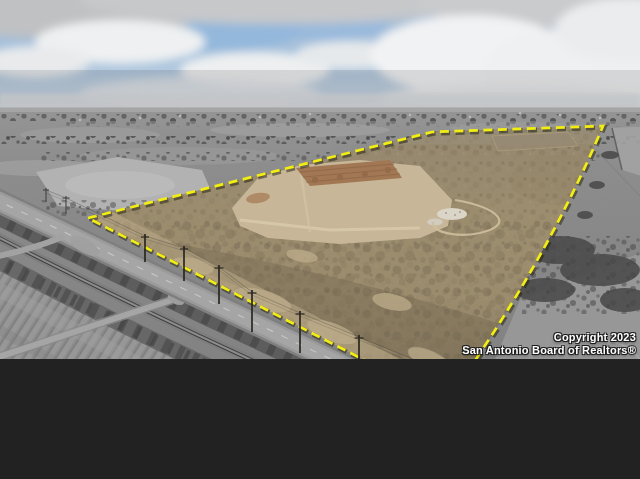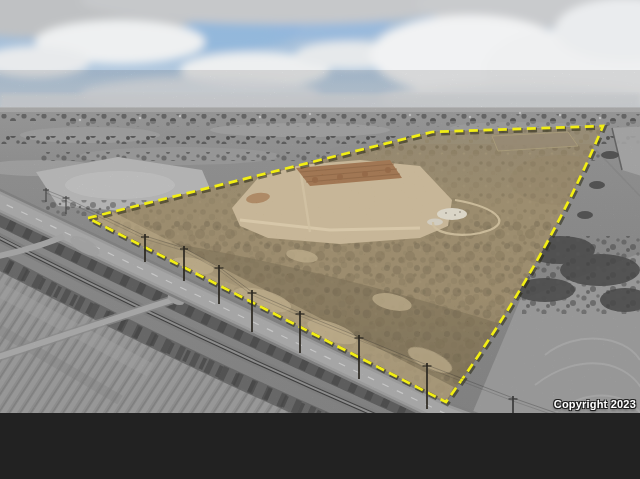--- a/index.html
+++ b/index.html
@@ -1,17 +1,17 @@
 <!DOCTYPE html>
 <html><head>
 <meta charset="utf-8">
 <style>
   html,body{margin:0;padding:0;background:#222;}
   .stage{
-    position:relative;width:640px;height:413px;overflow:hidden;
+    position:relative;width:640px;height:359px;overflow:hidden;
     font-family:"Liberation Sans",sans-serif;background:#0f766e;
   }
   .stage svg{display:block;}
   .copyright{
     position:absolute;right:4px;bottom:2px;text-align:right;
     font-weight:bold;font-size:11px;line-height:13px;letter-spacing:.2px;color:#fff;
     text-shadow:-1px -1px 0 rgba(25,25,25,.95),1px -1px 0 rgba(25,25,25,.95),
                 -1px 1px 0 rgba(25,25,25,.95),1px 1px 0 rgba(25,25,25,.95),
                 0 2px 3px rgba(0,0,0,.55);
     pointer-events:none;
@@ -310,14 +310,15 @@
       <g stroke-width="1.2" stroke="#3a3a3a">
         <path d="M508.5,399 L517.5,399"></path>
             <path d="M623.5,439 L632.5,439"></path>
       </g>
     </g>
   </g>
 </svg>
 
 <div class="copyright">
   <span>Copyright 2023</span>
+  <span>San Antonio Board of Realtors®</span>
 </div>
 </div>
 
 </body></html>

